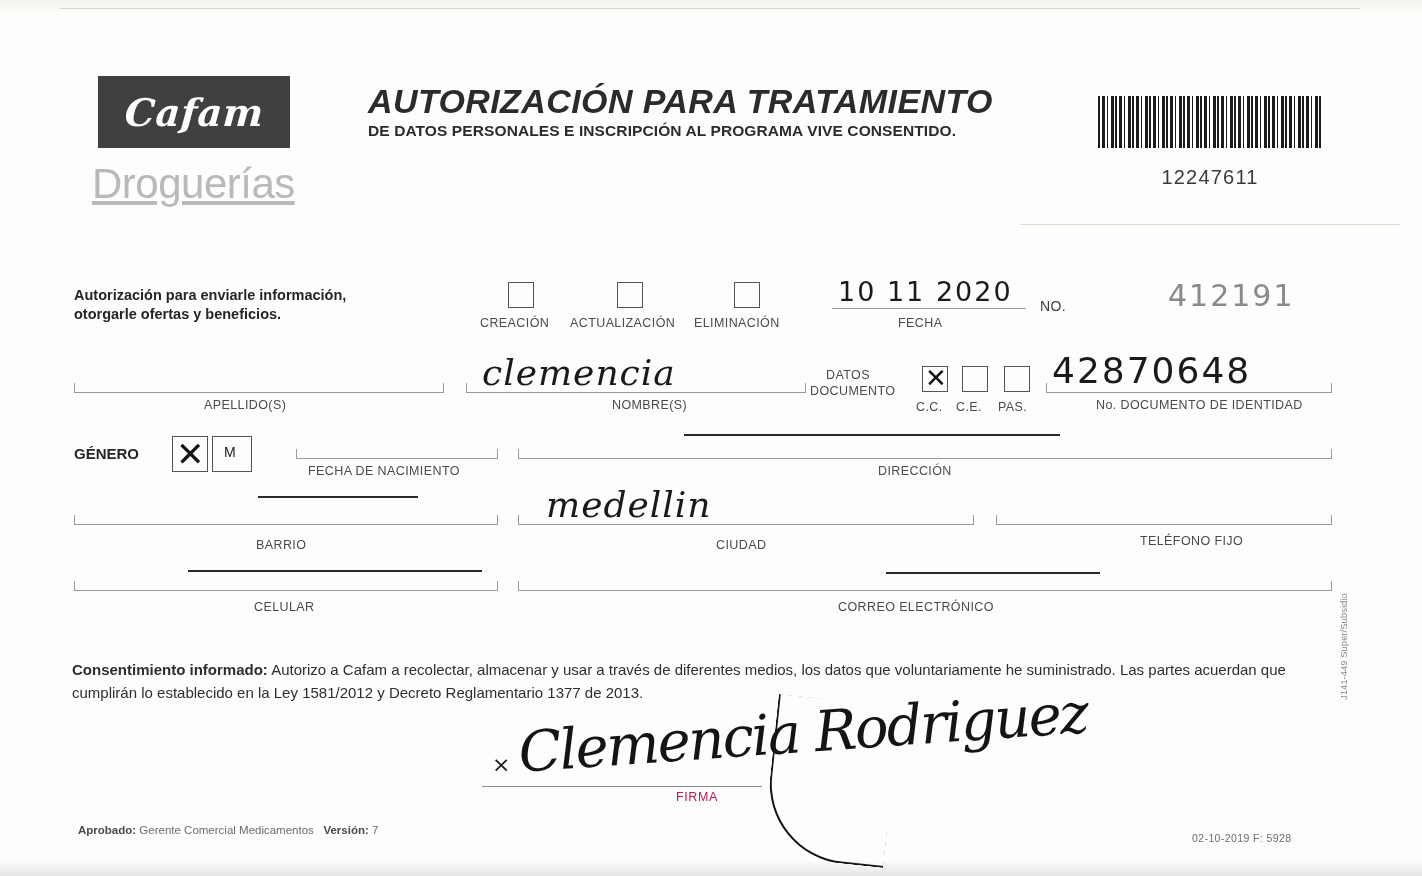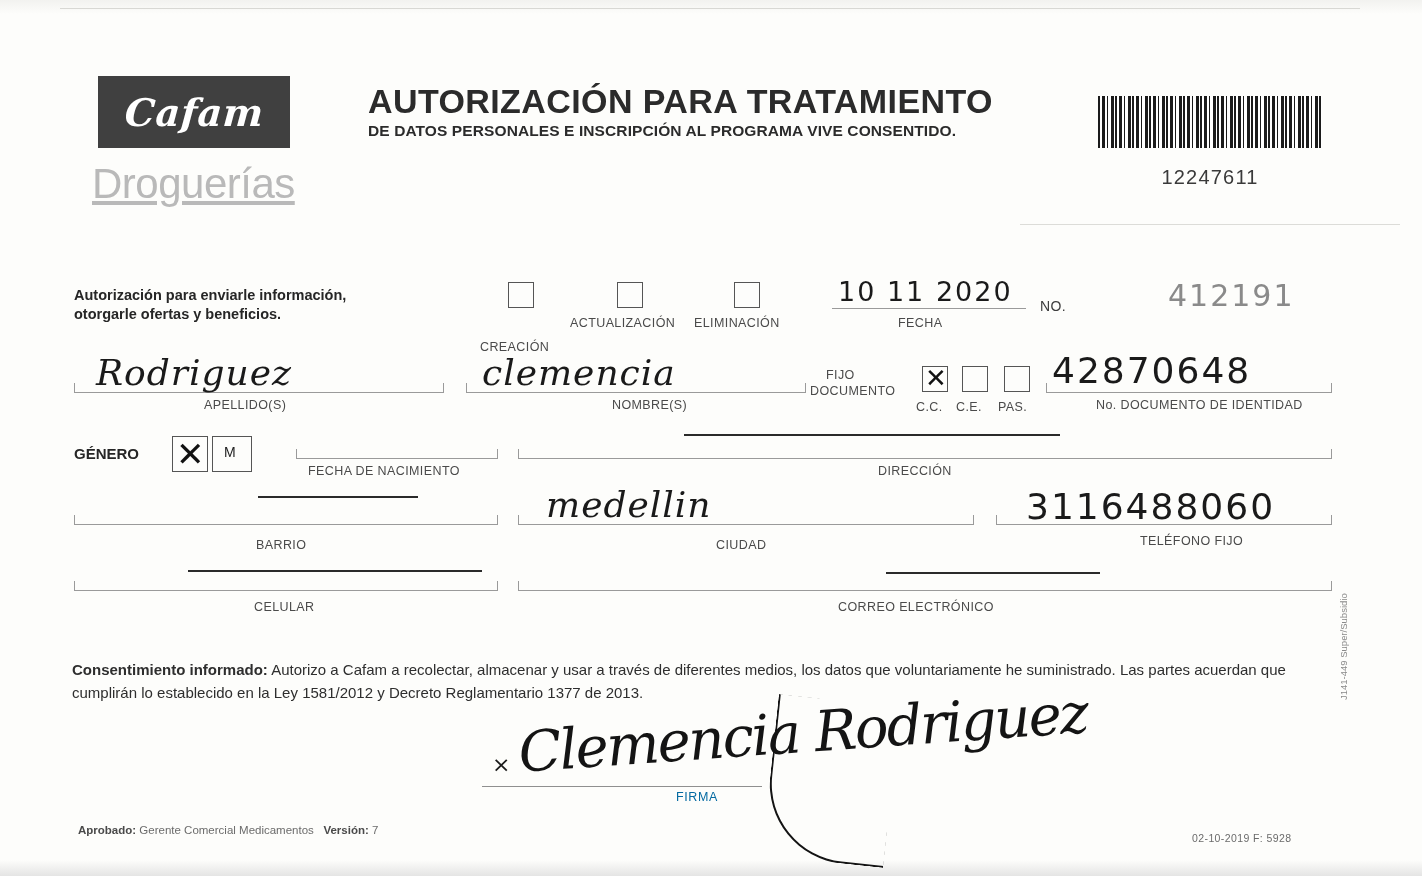--- a/index.html
+++ b/index.html
@@ -70,20 +70,21 @@
     font-family: "Liberation Sans", sans-serif;
     text-decoration: underline;
   }
   .title-main {
     position: absolute;
     left: 368px; top: 82px;
     font-size: 34px;
     font-weight: bold;
     color: #2b2b2b;
     letter-spacing: 0.4px;
+    font-style: italic;
   }
   .title-sub {
     position: absolute;
     left: 368px; top: 122px;
     font-size: 15.5px;
     font-weight: bold;
     color: #2b2b2b;
     letter-spacing: 0.1px;
   }
   .barcode {
@@ -203,21 +204,21 @@
     position: absolute;
     left: 492px; top: 752px;
     font-size: 22px;
     color: #1a1a1a;
     font-family: "DejaVu Sans", sans-serif;
   }
   .sig-lbl {
     position: absolute;
     left: 676px; top: 790px;
     font-size: 12.5px;
-    color: #0369a1;
+    color: #be185d;
     letter-spacing: 0.6px;
   }
   .signature {
     position: absolute;
     left: 518px; top: 700px;
     font-family: "DejaVu Serif", serif;
     font-style: italic;
     font-size: 56px;
     color: #141414;
     letter-spacing: -2px;
@@ -279,44 +280,43 @@
 
   <div class="barcode"></div>
   <div class="barcode-num">12247611</div>
 
   <div class="lbl-bold" style="left:74px; top:286px;">
     <div>Autorización para enviarle información,</div>
     <div>otorgarle ofertas y beneficios.</div>
   </div>
 
   <div class="checkbox" style="left:508px; top:282px;"></div>
-  <div class="lbl" style="left:480px; top:316px;margin-top:24px;">CREACIÓN</div>
+  <div class="lbl" style="left:480px; top:316px;">CREACIÓN</div>
 
   <div class="checkbox" style="left:617px; top:282px;"></div>
   <div class="lbl" style="left:570px; top:316px;">ACTUALIZACIÓN</div>
 
   <div class="checkbox" style="left:734px; top:282px;"></div>
   <div class="lbl" style="left:694px; top:316px;">ELIMINACIÓN</div>
 
   <div class="fieldline" style="left:832px; top:308px; width:194px;"></div>
   <div class="hw hw-print" style="left:838px; top:276px; font-size:27px;">10  11  2020</div>
   <div class="lbl" style="left:898px; top:316px;">FECHA</div>
 
   <div class="lbl" style="left:1040px; top:298px; font-size:14px; color:#3c3c3c;">NO.</div>
   <div class="hw hw-print" style="left:1168px; top:278px; font-size:30px; color:#8a8a8a;">412191</div>
 
   <div class="fieldline withends" style="left:74px; top:392px; width:370px;"></div>
-  <div class="hw hw-script" style="left:96px; top:352px; font-size:36px;">Rodriguez</div>
   <div class="lbl" style="left:204px; top:398px;">APELLIDO(S)</div>
 
   <div class="fieldline withends" style="left:466px; top:392px; width:340px;"></div>
   <div class="hw hw-script" style="left:482px; top:352px; font-size:36px;">clemencia</div>
   <div class="lbl" style="left:612px; top:398px;">NOMBRE(S)</div>
 
-  <div class="lbl" style="left:826px; top:368px;">FIJO</div>
+  <div class="lbl" style="left:826px; top:368px;">DATOS</div>
   <div class="lbl" style="left:810px; top:384px;">DOCUMENTO</div>
 
   <div class="checkbox" style="left:922px; top:366px;"></div>
   <div class="xmark" style="left:925px; top:367px;">✕</div>
   <div class="lbl" style="left:916px; top:400px;">C.C.</div>
 
   <div class="checkbox" style="left:962px; top:366px;"></div>
   <div class="lbl" style="left:956px; top:400px;">C.E.</div>
 
   <div class="checkbox" style="left:1004px; top:366px;"></div>
@@ -344,21 +344,20 @@
   <div class="fieldline withends" style="left:74px; top:524px; width:424px;"></div>
   <div class="scrawl" style="left:258px; top:482px; width:160px; border-radius: 60% 40% 0 0;"></div>
   <div class="lbl" style="left:256px; top:538px;">BARRIO</div>
   <div class="hw" style="left:100px; top:498px; font-size:22px;"></div>
 
   <div class="fieldline withends" style="left:518px; top:524px; width:456px;"></div>
   <div class="hw hw-script" style="left:546px; top:484px; font-size:36px;">medellin</div>
   <div class="lbl" style="left:716px; top:538px;">CIUDAD</div>
 
   <div class="fieldline withends" style="left:996px; top:524px; width:336px;"></div>
-  <div class="hw hw-print" style="left:1026px; top:486px; font-size:36px;">3116488060</div>
   <div class="lbl" style="left:1140px; top:534px;">TELÉFONO FIJO</div>
 
   <div class="fieldline withends" style="left:74px; top:590px; width:424px;"></div>
   <div class="scrawl" style="left:188px; top:556px; width:294px; border-radius: 50% 50% 0 0;"></div>
   <div class="lbl" style="left:254px; top:600px;">CELULAR</div>
   <div class="hw" style="left:100px; top:562px; font-size:22px;"></div>
 
   <div class="fieldline withends" style="left:518px; top:590px; width:814px;"></div>
   <div class="scrawl" style="left:886px; top:558px; width:214px; border-radius: 60% 40% 0 0;"></div>
   <div class="lbl" style="left:838px; top:600px;">CORREO ELECTRÓNICO</div>

